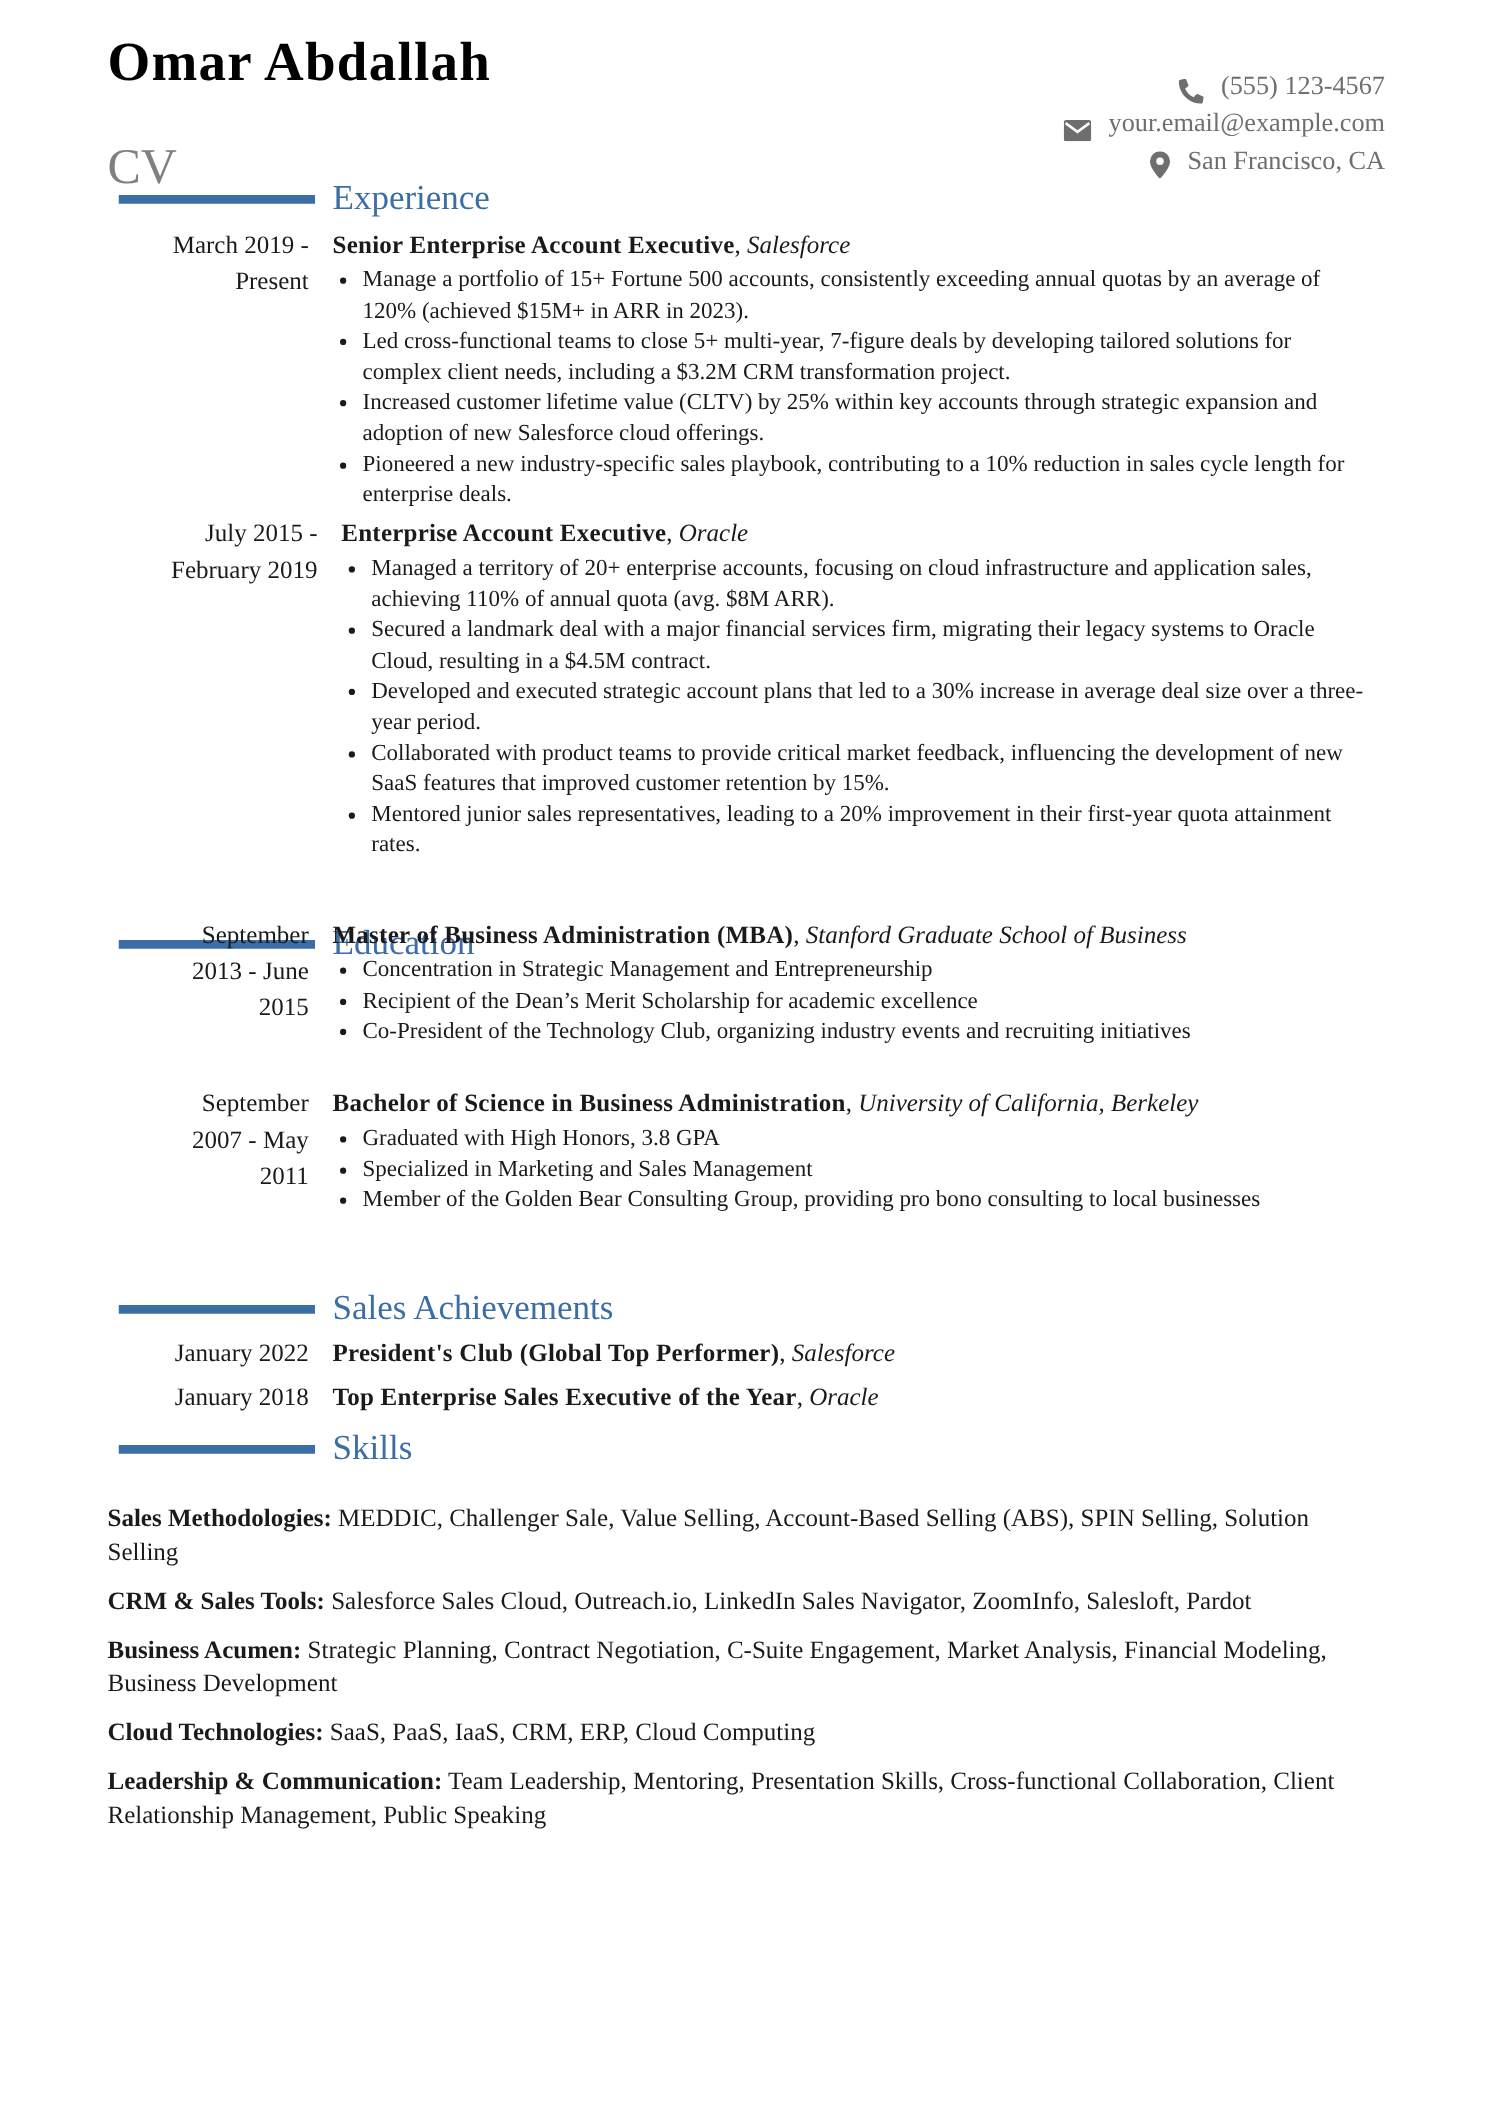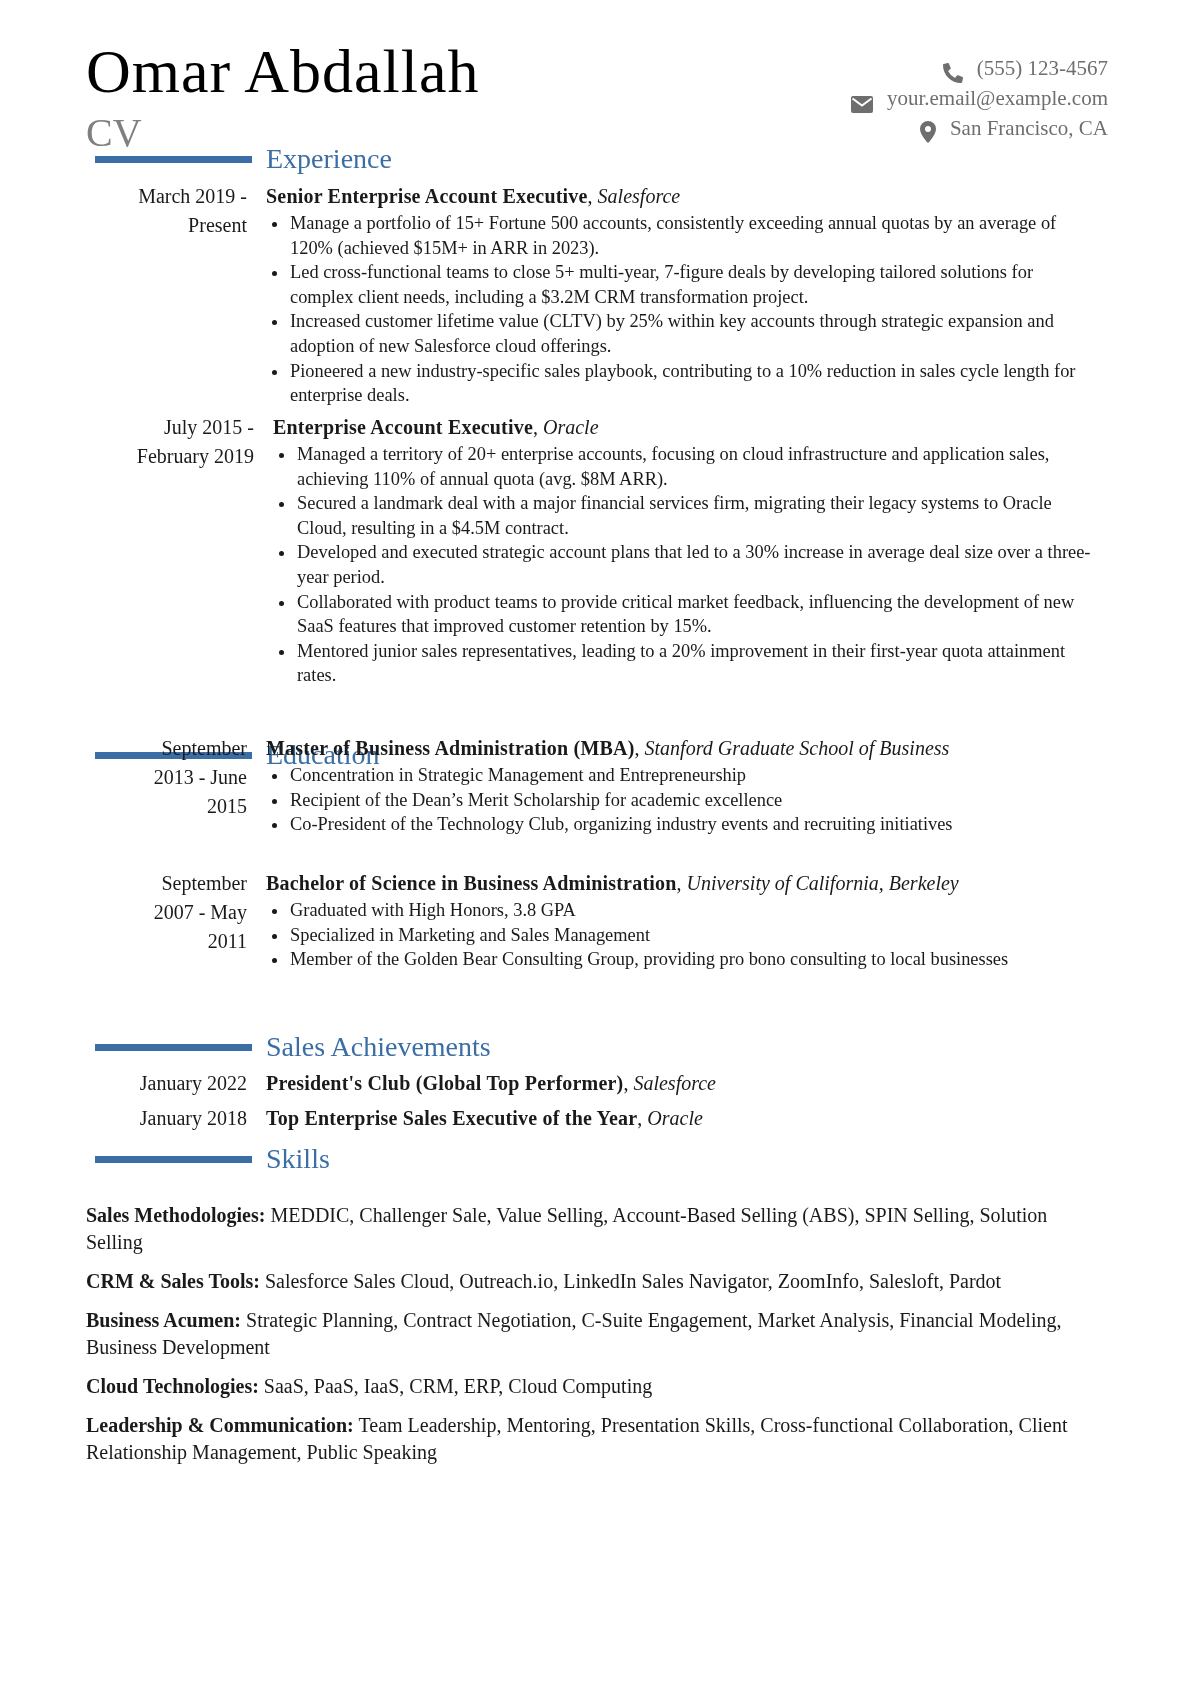--- a/index.html
+++ b/index.html
@@ -6,23 +6,23 @@
   html, body { background: #ffffff; }
   body {
     width: 1190px; height: 1683px; position: relative; overflow: hidden;
     font-family: "DejaVu Serif", "Liberation Serif", serif;
     color: #1a1a1a;
   }
   .page { position: absolute; left: 0; top: 0; width: 1190px; height: 1683px; }
 
   
   .name {
-    position: absolute; left: 86px; top: 40px;
+    position: absolute; left: 86px; top: 28px;
     font-family: "Liberation Serif", serif;
-    font-size: 62px; line-height: 1; font-weight: normal; color: #000;
+    font-size: 44px; line-height: 1; font-weight: bold; color: #000;
     letter-spacing: 1px;
   }
   .subtitle {
     position: absolute; left: 86px; top: 113px;
     font-family: "Liberation Serif", serif;
     font-size: 40px; line-height: 1; color: #808080;
   }
   .contact {
     position: absolute; right: 82px; top: 53px;
     text-align: right; font-family: "Liberation Serif", serif;

